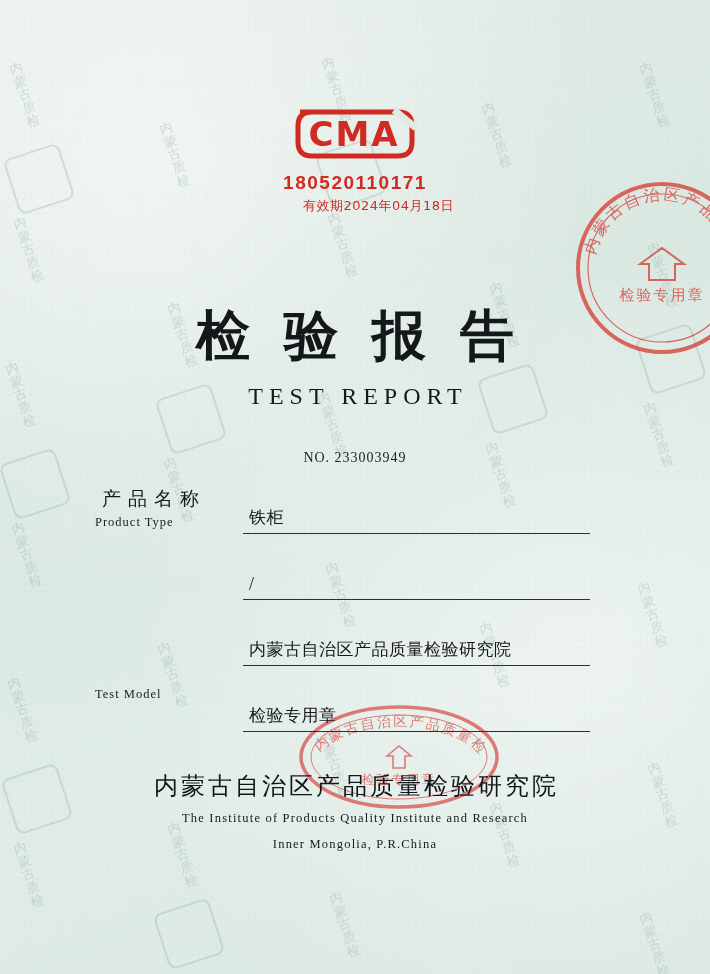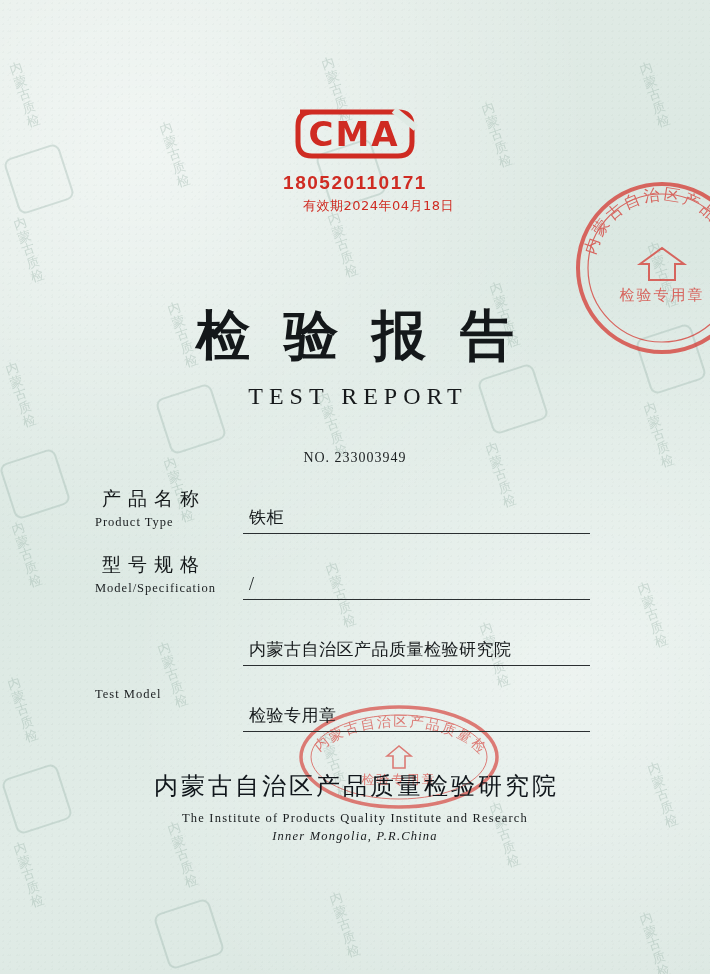--- a/index.html
+++ b/index.html
@@ -201,26 +201,25 @@
     font-weight: 500;
   }
   .inst-en1 {
     margin-top: 9px;
     font-family: "Liberation Serif", serif;
     font-size: 12.5px;
     letter-spacing: 1.2px;
     color: #171b1d;
   }
   .inst-en2 {
-    margin-top: 3px;
+    margin-top: 11px;
     font-family: "Liberation Serif", serif;
     font-size: 12.5px;
     letter-spacing: 1.2px;
     color: #171b1d;
-    font-style: italic;
   }
 
   
   .stamp {
     position: absolute;
     pointer-events: none;
     color: #d5332c;
   }
   .stamp-corner {
     right: -52px;
@@ -338,24 +337,20 @@
       <div class="field-labels">
         <div class="label-cn">产品名称</div>
         <div class="label-en">Product Type</div>
       </div>
       <div class="field-value">
         <span>铁柜</span>
       </div>
     </div>
 
     <div class="field-row">
-      <div class="field-labels">
-        <div class="label-cn">型号规格</div>
-        <div class="label-en">Model/Specification</div>
-      </div>
       <div class="field-value slash">
         <span>/</span>
       </div>
     </div>
 
     <div class="field-row">
       <div class="field-value">
         <span>内蒙古自治区产品质量检验研究院</span>
       </div>
     </div>

